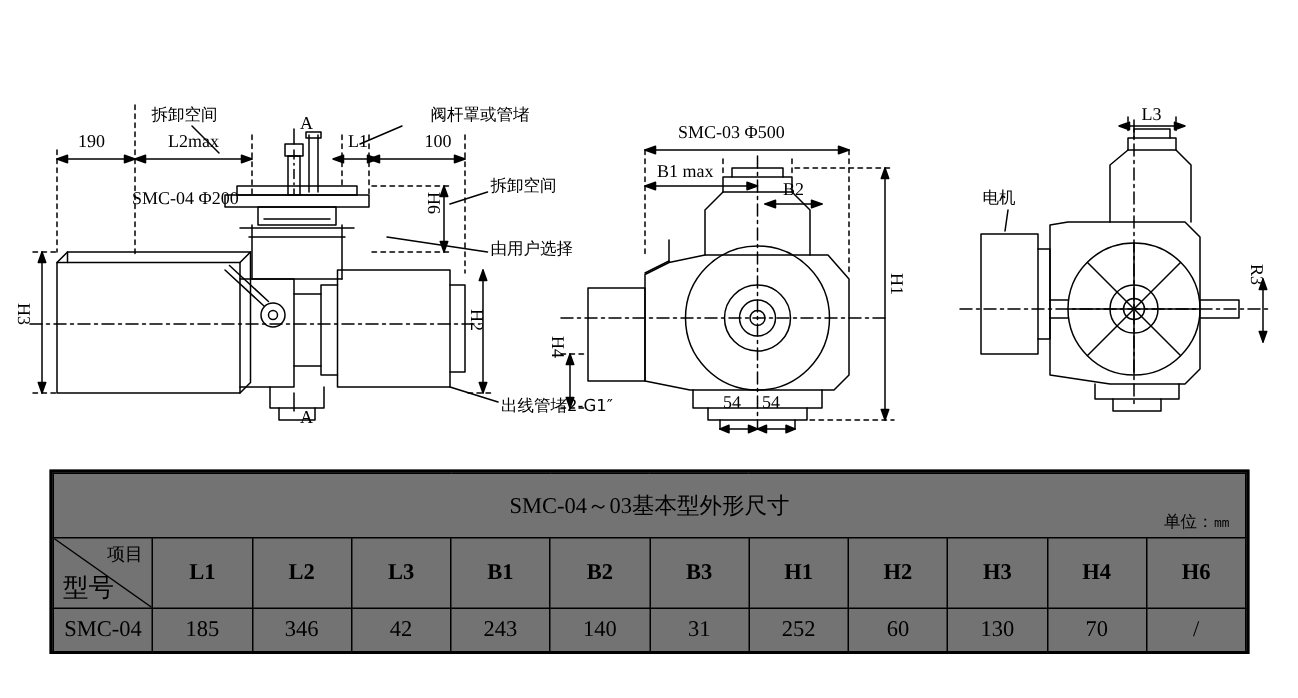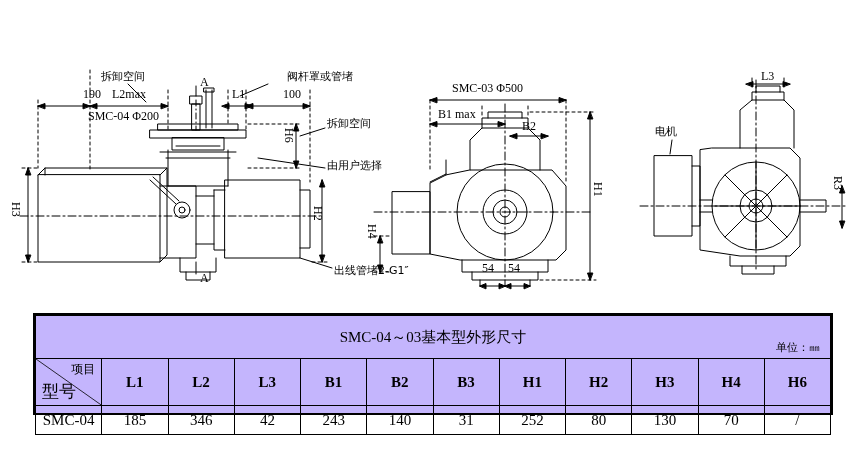--- a/index.html
+++ b/index.html
@@ -27,24 +27,24 @@
   .lbl.dim{font-family:"Liberation Serif", serif;font-size:12px;}
   .lbl.vert{
     writing-mode:vertical-rl;
     text-orientation:mixed;
   }
 
   
   .tablebox{
     position:absolute;
     left:33px;top:313px;
-    width:800px;height:102px;
+    width:800px;height:123px;
     border:2px solid #000;
     box-sizing:border-box;
-    background:#c4b5fd;
+    background:#737373;
   }
   table.spec{
     border-collapse:collapse;
     width:100%;
     height:100%;
     table-layout:fixed;
   }
   table.spec td{
     border:1px solid #000;
     text-align:center;
@@ -285,26 +285,26 @@
       <path d="M842 228 l-2.5 -7 l5 0 Z" fill="#000"></path>
 
       <path d="M672 140 L670 154"></path>
 
     </g>
   </svg>
   </div>
 
   <div class="lbl cn" style="left:101px;top:71px;">拆卸空间</div>
   <div class="lbl cn" style="left:239px;top:71px;padding-left:48px;">阀杆罩或管堵</div>
-  <div class="lbl dim" style="left:52px;top:88px;margin-left:31px;">190</div>
+  <div class="lbl dim" style="left:52px;top:88px;">190</div>
   <div class="lbl dim" style="left:112px;top:88px;">L2max</div>
   <div class="lbl dim" style="left:232px;top:88px;">L1</div>
   <div class="lbl dim" style="left:283px;top:88px;">100</div>
   <div class="lbl dim" style="left:200px;top:76px;">A</div>
-  <div class="lbl dim" style="left:88px;top:110px;">SMC-04  Φ200</div>
+  <div class="lbl dim" style="left:88px;top:126px;">SMC-04  Φ200</div>
   <div class="lbl cn" style="left:327px;top:118px;">拆卸空间</div>
   <div class="lbl dim vert" style="left:283px;top:128px;">H6</div>
   <div class="lbl cn" style="left:327px;top:160px;">由用户选择</div>
   <div class="lbl dim vert" style="left:10px;top:202px;">H3</div>
   <div class="lbl dim vert" style="left:312px;top:206px;">H2</div>
   <div class="lbl cn" style="left:334px;top:265px;">出线管堵2-G1″</div>
   <div class="lbl dim" style="left:200px;top:272px;">A</div>
   <div class="lbl dim" style="left:452px;top:82px;">SMC-03  Φ500</div>
   <div class="lbl dim" style="left:438px;top:108px;">B1  max</div>
   <div class="lbl dim" style="left:522px;top:120px;">B2</div>
@@ -347,21 +347,21 @@
       </tr>
       <tr class="datarow">
         <td class="modelname">SMC-04</td>
         <td>185</td>
         <td>346</td>
         <td>42</td>
         <td>243</td>
         <td>140</td>
         <td>31</td>
         <td>252</td>
-        <td>80</td>
+        <td>60</td>
         <td>130</td>
         <td>70</td>
         <td>/</td>
       </tr>
     </tbody>
       </table>
   </div>
 
 </div>
 

